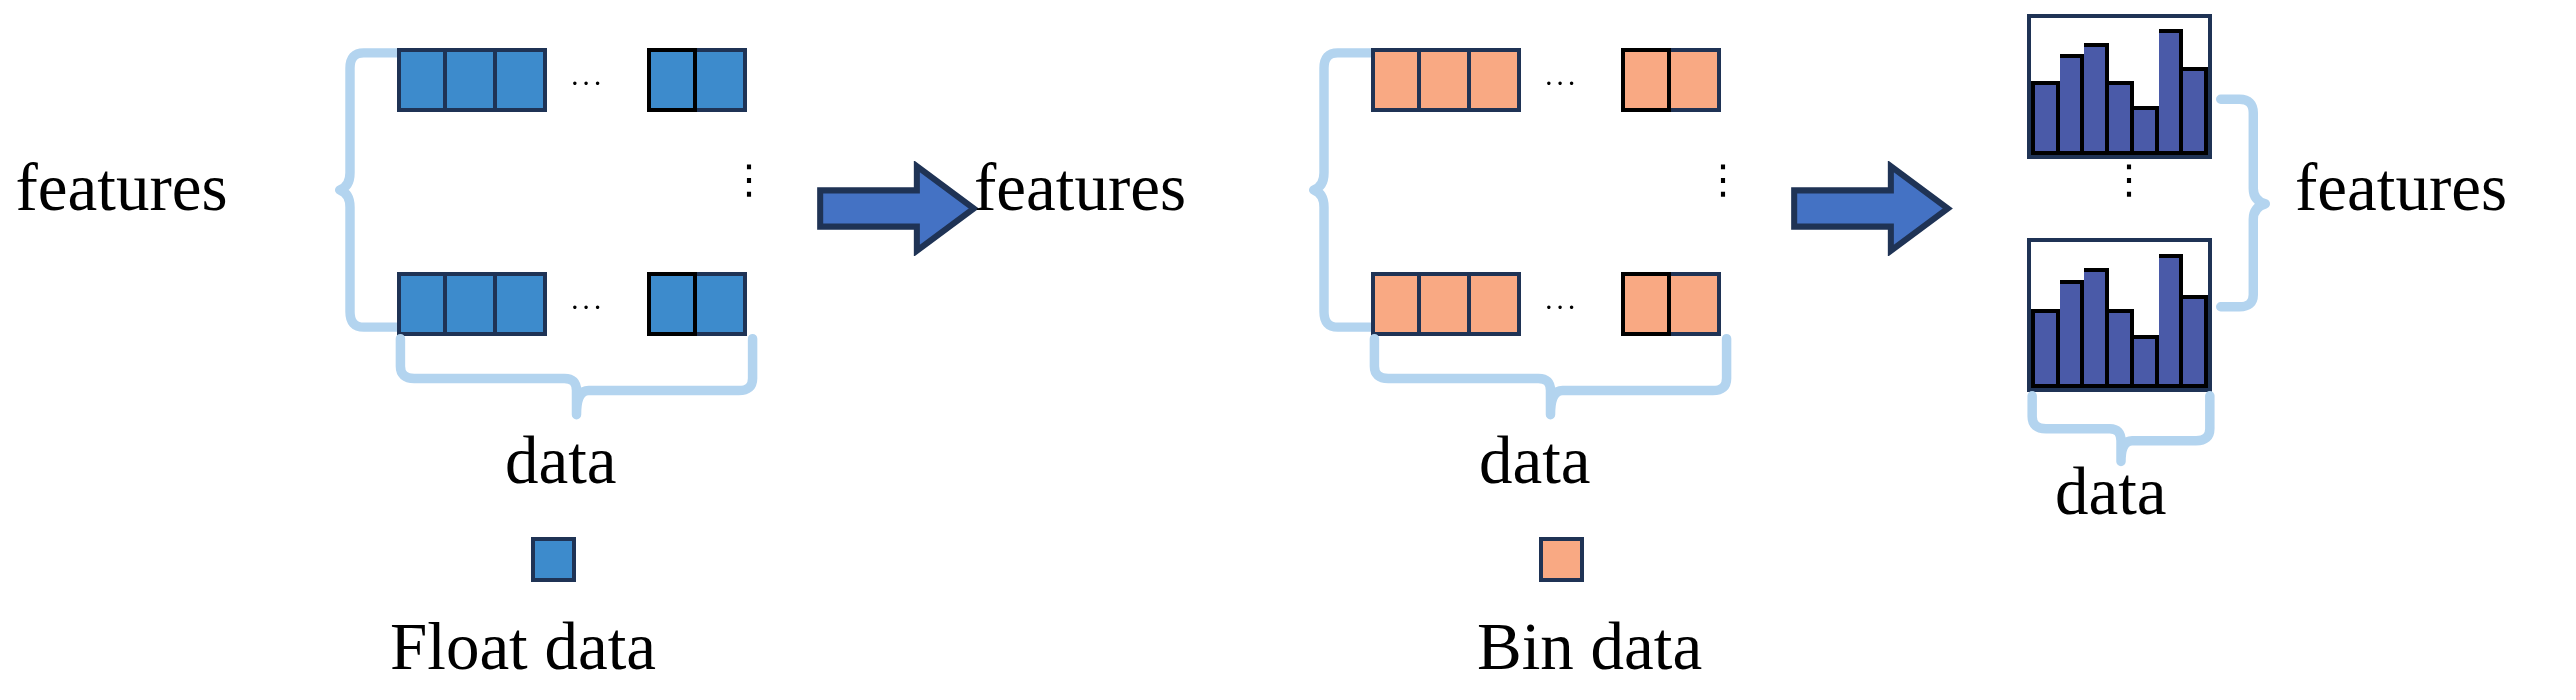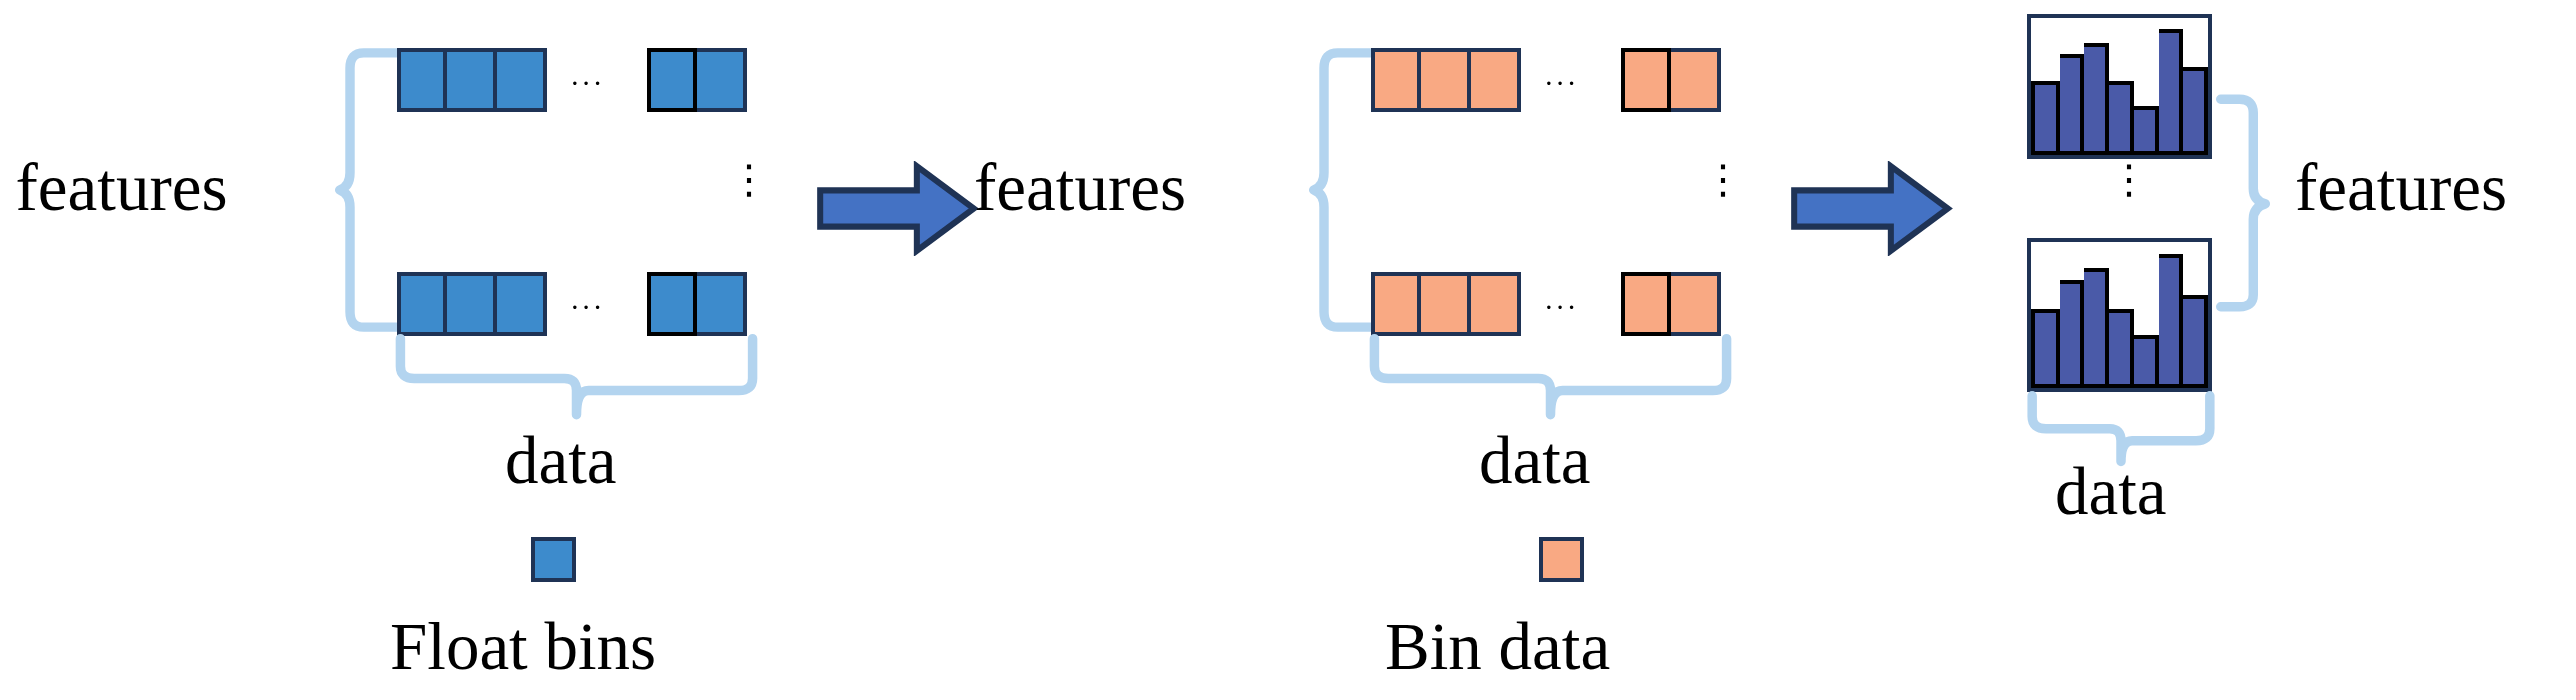--- a/index.html
+++ b/index.html
@@ -59,21 +59,21 @@
       <div class="cell" style="background:#3d8bcc;border:4.3px solid #1f3355;border-left:none;"></div>
     </div>
 
     <svg class="brace" style="left:395px;top:337px;" width="363" height="82" viewBox="0 0 420 95">
       <path d="M6 2 L6 34 Q6 48 22 48 L196 48 Q210 48 210 62 L210 90 Q210 62 224 62 L398 62 Q414 62 414 48 L414 2" fill="none" stroke="#b3d4ef" stroke-width="11" stroke-linecap="round" stroke-linejoin="round"></path>
     </svg>
 
     <span class="lbl" style="left:505px;top:427px;">data</span>
 
     <div class="legend-sq" style="left:531px;top:537px;background:#3d8bcc;border:4.3px solid #1f3355;"></div>
-    <span class="lbl" style="left:390px;top:613px;">Float bins</span>
+    <span class="lbl" style="left:390px;top:613px;">Float data</span>
   </div>
 
   <div class="arrowwrap" style="left:815px;top:161px;">
     <svg width="164" height="95" viewBox="0 0 190 110">
       <path d="M6 34 L118 34 L118 6 L184 55 L118 104 L118 76 L6 76 Z" fill="#4472c4" stroke="#1f3355" stroke-width="7" stroke-linejoin="miter"></path>
     </svg>
   </div>
 
   <div>
 
@@ -107,21 +107,21 @@
       <div class="cell" style="background:#f9a983;border:4.3px solid #1f3355;border-left:none;"></div>
     </div>
 
     <svg class="brace" style="left:1369px;top:337px;" width="363" height="82" viewBox="0 0 420 95">
       <path d="M6 2 L6 34 Q6 48 22 48 L196 48 Q210 48 210 62 L210 90 Q210 62 224 62 L398 62 Q414 62 414 48 L414 2" fill="none" stroke="#b3d4ef" stroke-width="11" stroke-linecap="round" stroke-linejoin="round"></path>
     </svg>
 
     <span class="lbl" style="left:1479px;top:427px;">data</span>
 
     <div class="legend-sq" style="left:1539px;top:537px;background:#f9a983;border:4.3px solid #1f3355;"></div>
-    <span class="lbl" style="left:1385px;top:613px;">Bin data</span>
+    <span class="lbl" style="left:1477px;top:613px;">Bin data</span>
   </div>
 
   <div class="arrowwrap" style="left:1789px;top:161px;">
     <svg width="164" height="95" viewBox="0 0 190 110">
       <path d="M6 34 L118 34 L118 6 L184 55 L118 104 L118 76 L6 76 Z" fill="#4472c4" stroke="#1f3355" stroke-width="7" stroke-linejoin="miter"></path>
     </svg>
   </div>
 
   <div>
 

